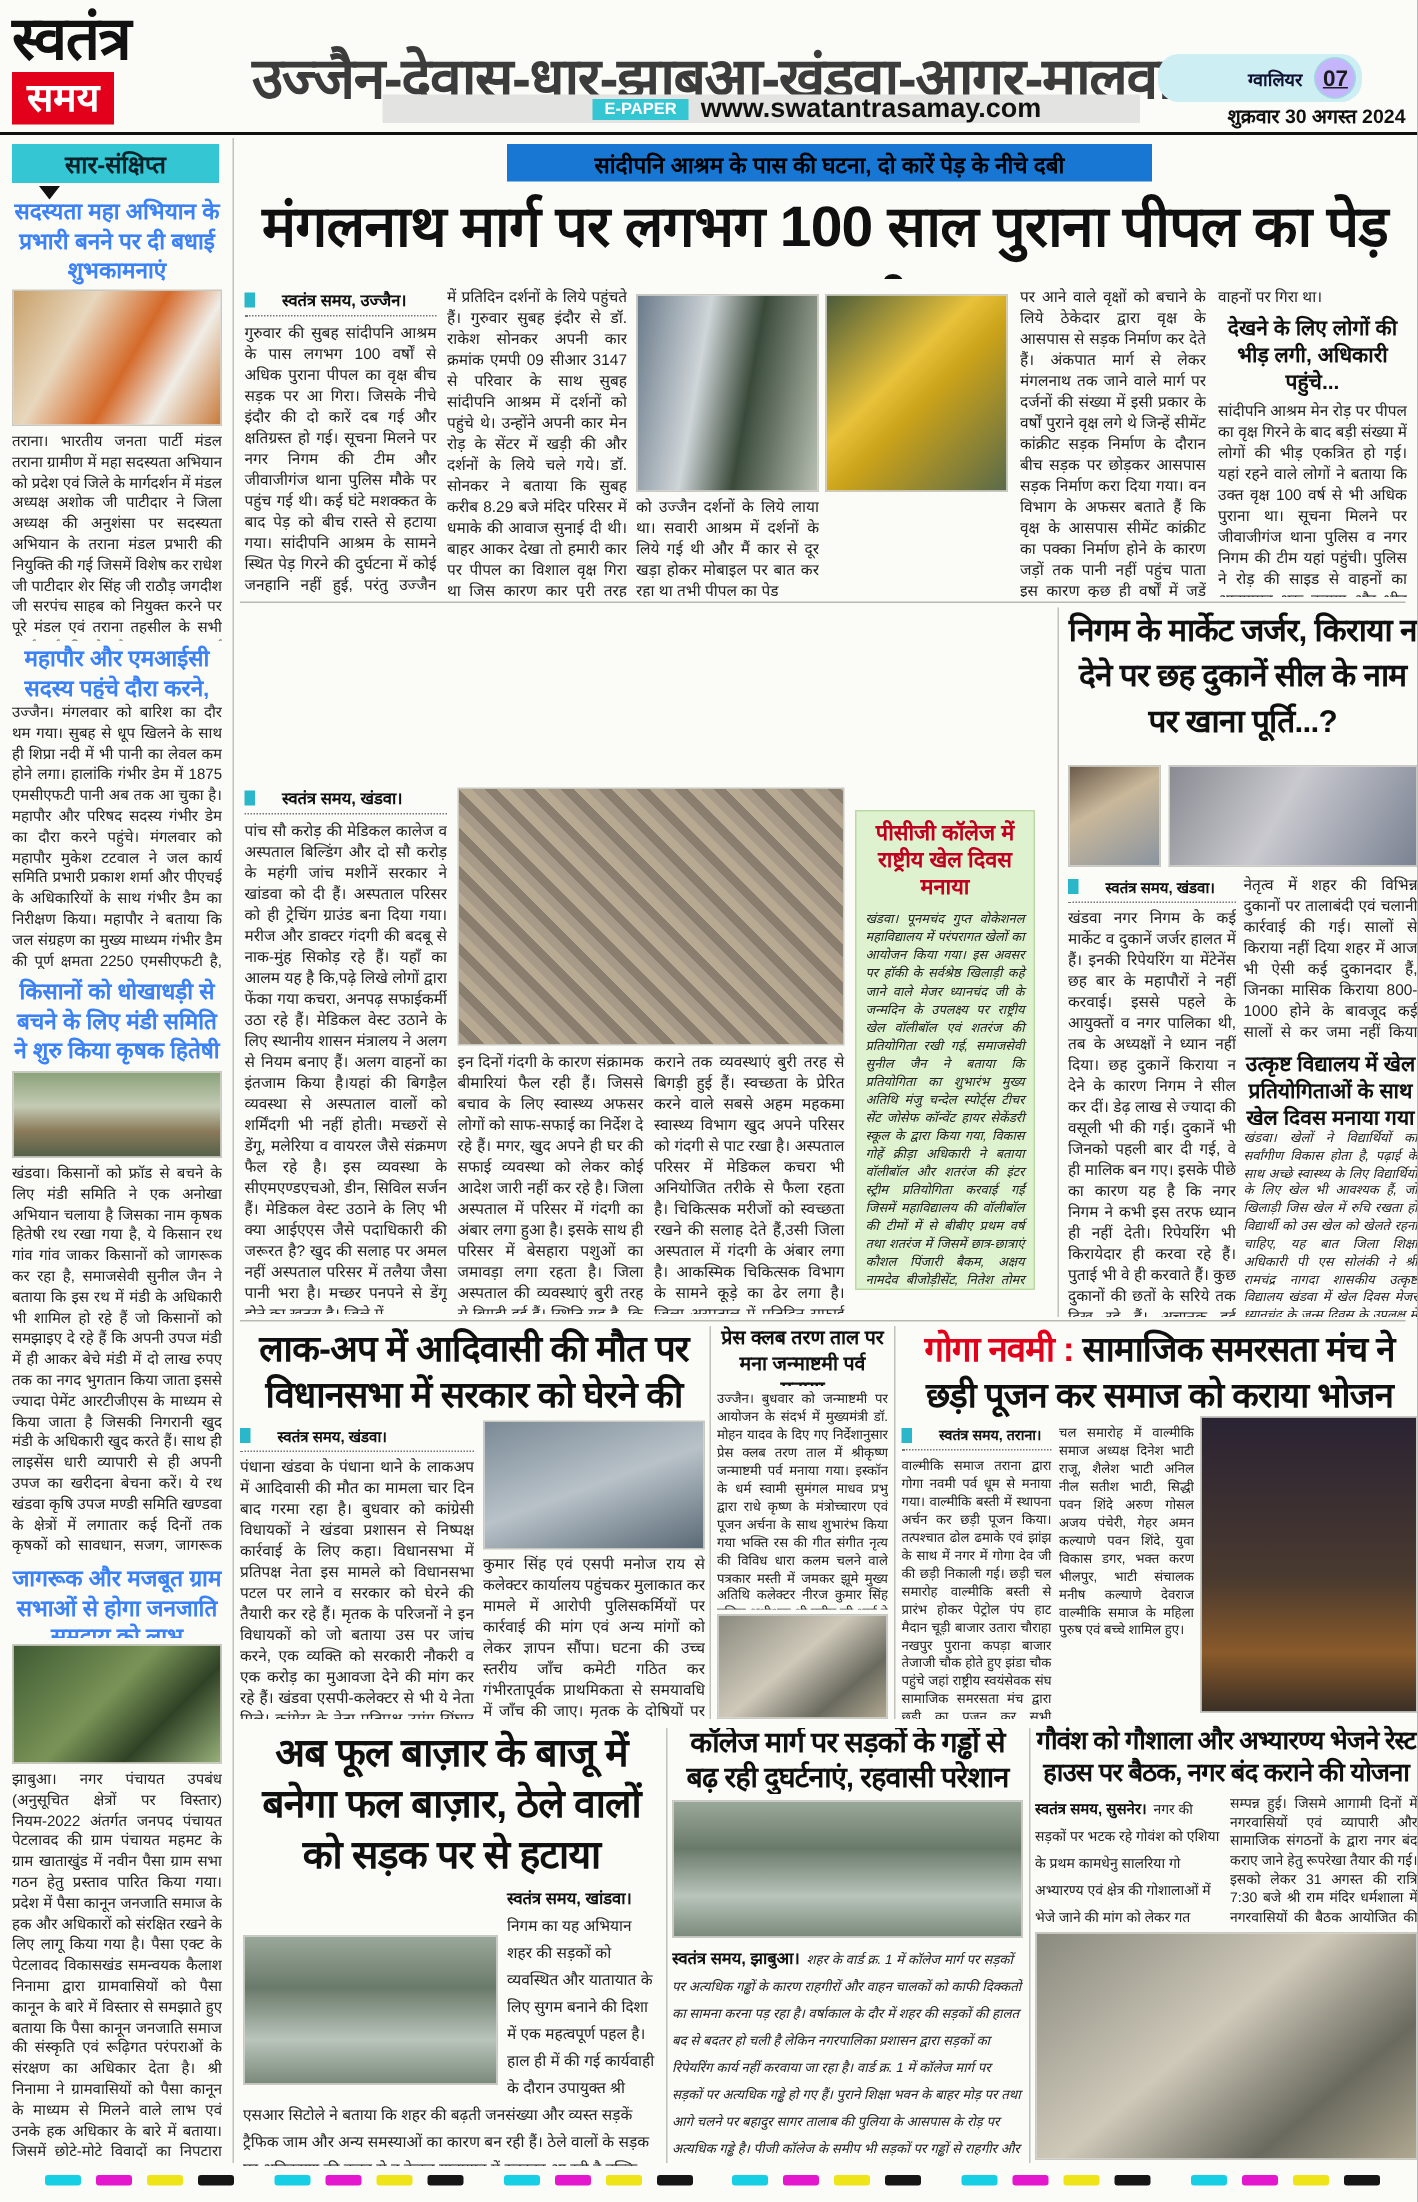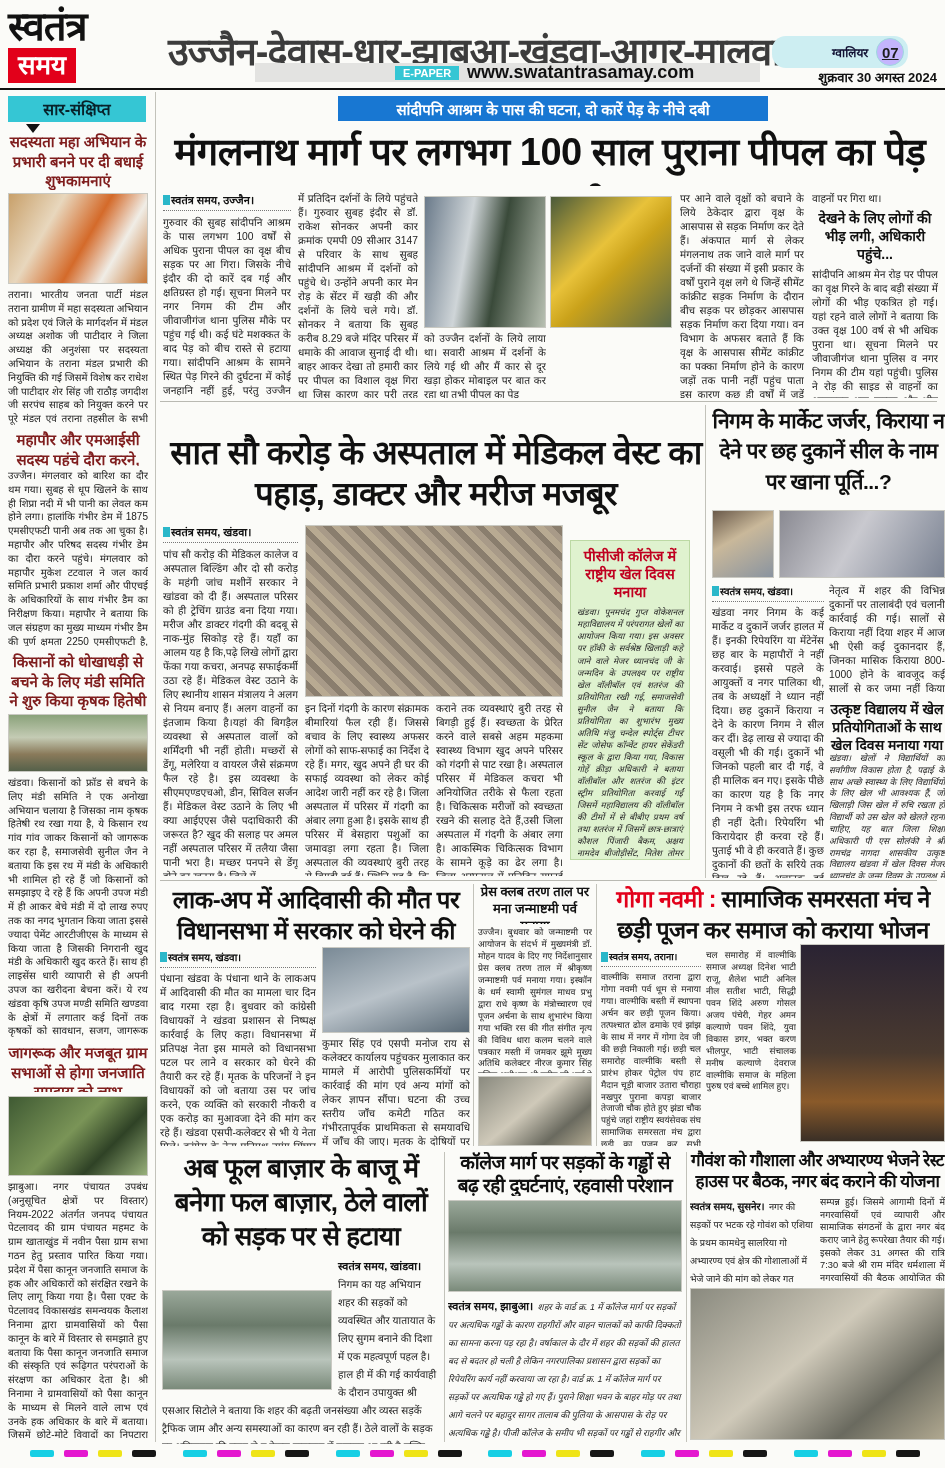--- a/index.html
+++ b/index.html
@@ -22,40 +22,40 @@
   .ednum{background:#c4b5fd;border:1px solid #9fd8de;border-radius:50%;width:26px;height:26px;
          display:flex;align-items:center;justify-content:center;font-weight:800;font-size:15px;text-decoration:underline;}
   .dateline{font-weight:700;font-size:13px;color:#111;text-align:right;}
   .hrule{background:#111;}
   .grule{background:#b9b9b2;}
   
   .scbar{background:#35c6d4;color:#08222a;font-weight:800;font-size:16px;
          display:flex;align-items:center;justify-content:center;}
   .tri{width:0;height:0;border-left:7px solid transparent;border-right:7px solid transparent;
        border-top:9px solid #111;}
-  .sbh{font-weight:800;font-size:15px;line-height:1.3;text-align:center;color:#7f1d1d;}
+  .sbh{font-weight:800;font-size:15px;line-height:1.3;text-align:center;color:#3b82f6;}
   .sbb{font-size:10px;line-height:1.38;color:#222;}
   
   .ph{border:1px solid #c9c9c2;}
   .ph1{background:linear-gradient(120deg,#c8a06a 0%,#e8d7bd 30%,#d46a2a 55%,#f0ede6 75%,#c87a3a 100%);}
   .ph2{background:linear-gradient(100deg,#6a7a8a 0%,#cfd5d8 35%,#3a4a3a 60%,#b8c0b2 100%);}
   .ph3{background:linear-gradient(180deg,#8aa27a 0%,#c4cbb4 40%,#8a7a5a 70%,#55614a 100%);}
   .ph4{background:linear-gradient(135deg,#3f5a33 0%,#7a9457 45%,#2f4226 70%,#98b07a 100%);}
   .ph5{background:linear-gradient(135deg,#4a5a3a 0%,#e8c23a 40%,#caa21a 55%,#5a6a4a 100%);}
   .ph6{background:repeating-linear-gradient(45deg,#a89a88 0 6px,#8a7e6e 6px 12px,#b8aa92 12px 18px),
        linear-gradient(#999,#777);}
   .ph7{background:linear-gradient(150deg,#6a5a4a 0%,#c9b89a 40%,#8a94a0 100%);}
   .ph8{background:linear-gradient(120deg,#8a8a92 0%,#c9c9cf 45%,#7a8292 100%);}
   .ph9{background:linear-gradient(160deg,#7a8a96 0%,#b9c2c9 50%,#5a6a76 100%);}
   .ph10{background:linear-gradient(180deg,#2a2333 0%,#4a3a2f 55%,#8a5a2a 80%,#3a2f26 100%);}
   .ph11{background:linear-gradient(180deg,#9aa89a 0%,#6a7a6a 35%,#b9c4bb 70%,#7a8a7a 100%);}
   .ph12{background:linear-gradient(140deg,#8a8a7f 0%,#cfc9b9 45%,#6a6a5f 75%,#b0a890 100%);}
   
   .bigh{font-weight:800;color:#101010;text-align:center;letter-spacing:-0.5px;}
-  .byline{display:flex;align-items:center;gap:1px;border-bottom:1px dotted #777;
+  .byline{display:flex;align-items:center;gap:18px;border-bottom:1px dotted #777;
           padding-bottom:3px;margin-bottom:4px;}
   .bysq{width:7px;height:10px;background:#2ab7c9;flex:0 0 auto;}
   .bytx{font-weight:700;font-size:11px;color:#111;white-space:nowrap;}
   .body{font-size:10.3px;line-height:1.36;color:#222;}
   .kick{font-weight:700;font-size:21px;text-align:center;text-decoration:underline;color:#151515;}
   .gbox{background:#dff2cf;border:1px solid #bcd9a4;padding:6px 6px;}
   .gboxh{color:#c00020;font-weight:800;font-size:14.5px;text-align:center;line-height:1.25;}
   .gboxb{font-size:8.6px;font-style:italic;line-height:1.4;color:#222;}
   .subh{font-weight:800;font-size:14px;text-align:center;line-height:1.3;color:#111;}
   .ital{font-style:italic;}
@@ -103,21 +103,21 @@
   <div class="abs sbh clip" style="left:8px;top:652px;width:140px;height:58px;">किसानों को धोखाधड़ी से बचने के लिए मंडी समिति ने शुरु किया कृषक हितेषी रथ</div>
   <div class="abs ph ph3" style="left:8px;top:714px;width:140px;height:58px;"></div>
   <div class="abs sbb jt clip" style="left:8px;top:776px;width:140px;height:262px;">खंडवा। किसानों को फ्रॉड से बचने के लिए मंडी समिति ने एक अनोखा अभियान चलाया है जिसका नाम कृषक हितेषी रथ रखा गया है, ये किसान रथ गांव गांव जाकर किसानों को जागरूक कर रहा है, समाजसेवी सुनील जैन ने बताया कि इस रथ में मंडी के अधिकारी भी शामिल हो रहे हैं जो किसानों को समझाइए दे रहे हैं कि अपनी उपज मंडी में ही आकर बेचे मंडी में दो लाख रुपए तक का नगद भुगतान किया जाता इससे ज्यादा पेमेंट आरटीजीएस के माध्यम से किया जाता है जिसकी निगरानी खुद मंडी के अधिकारी खुद करते हैं। साथ ही लाइसेंस धारी व्यापारी से ही अपनी उपज का खरीदना बेचना करें। ये रथ खंडवा कृषि उपज मण्डी समिति खण्डवा के क्षेत्रों में लगातार कई दिनों तक कृषकों को सावधान, सजग, जागरूक एवं आर्थिक जोखिम से बचाने के लिये कृषक हितैषी रथ विभिन्न ग्रामों व पंचायतों में प्रचार-प्रसार हेतु भेजा जा रहा है। जिसका प्रचार प्रसार, लाउडस्पीकर व पंम्पलेट के माध्यम से किया जा रहा है, सुनील जैन ने बताया कि इस रथ के माध्यम से किसानों को जागरूक किया जा रहा है जिसमें किसानों को बताया जा रहा है कि कृषक बंधु अपनी कृषि उपज मंडी प्रागंण में ही विक्रय करें।</div>
 
   <div class="abs sbh clip" style="left:8px;top:1043px;width:140px;height:49px;">जागरूक और मजबूत ग्राम सभाओं से होगा जनजाति समुदाय को लाभ</div>
   <div class="abs ph ph4" style="left:8px;top:1096px;width:140px;height:80px;"></div>
   <div class="abs sbb jt clip" style="left:8px;top:1180px;width:140px;height:258px;">झाबुआ। नगर पंचायत उपबंध (अनुसूचित क्षेत्रों पर विस्तार) नियम-2022 अंतर्गत जनपद पंचायत पेटलावद की ग्राम पंचायत महमट के ग्राम खाताखुंड में नवीन पैसा ग्राम सभा गठन हेतु प्रस्ताव पारित किया गया। प्रदेश में पैसा कानून जनजाति समाज के हक और अधिकारों को संरक्षित रखने के लिए लागू किया गया है। पैसा एक्ट के पेटलावद विकासखंड समन्वयक कैलाश निनामा द्वारा ग्रामवासियों को पैसा कानून के बारे में विस्तार से समझाते हुए बताया कि पैसा कानून जनजाति समाज की संस्कृति एवं रूढ़िगत परंपराओं के संरक्षण का अधिकार देता है। श्री निनामा ने ग्रामवासियों को पैसा कानून के माध्यम से मिलने वाले लाभ एवं उनके हक अधिकार के बारे में बताया। जिसमें छोटे-मोटे विवादों का निपटारा ग्राम सभा शांति एवं विवाद निवारण समिति के माध्यम से गांव की रूढ़िगत परंपरा के अनुसार करने, भूमि प्रबंधन, जल संसाधन एवं लघु जल संभर की योजना और प्रबंधन, खान और खनिज, मादक पदार्थों पर नियंत्रण, श्रम शक्ति, गौण वनोपज, बाजारों एवं मेलों पर नियंत्रण, साहूकारी, सामाजिक क्षेत्रों की संस्थाओं एवं कार्यकर्ताओं पर नियंत्रण एवं विभिन्न हितग्राही मूलक योजनाओं में हितग्राहियों का चिन्हांकन एवं चयन आदि प्रावधानों पर विस्तार से चर्चा की गई। बाद ग्रामवासियों द्वारा सर्व-सहमति के आधार पर नवीन ग्राम सभा गठन के लिए प्रस्ताव पारित किया गया।</div>
 
   <div class="abs vrule" style="left:155px;top:92px;height:1350px;"></div>
 
-  <div class="abs" style="left:338px;top:96px;width:430px;height:25px;background:#1877d2;color:#ffffff;
+  <div class="abs" style="left:338px;top:96px;width:430px;height:25px;background:#1877d2;color:#000000;
        font-weight:800;font-size:15px;display:flex;align-items:center;justify-content:center;">सांदीपनि आश्रम के पास की घटना, दो कारें पेड़ के नीचे दबी</div>
 
   <div class="abs bigh clip" style="left:163px;top:126px;width:774px;height:60px;font-size:38px;line-height:1.4;">मंगलनाथ मार्ग पर लगभग 100 साल पुराना पीपल का पेड़ धराशायी</div>
 
   <div class="abs" style="left:163px;top:192px;width:128px;">
     <div class="byline">
         <span class="bysq"></span>
       <span class="bytx">स्वतंत्र समय, उज्जैन।</span>
       </div>
   </div>
@@ -127,21 +127,20 @@
   <div class="abs body jt clip" style="left:424px;top:332px;width:122px;height:66px;">को उज्जैन दर्शनों के लिये लाया था। सवारी आश्रम में दर्शनों के लिये गई थी और मैं कार से दूर खड़ा होकर मोबाइल पर बात कर रहा था तभी पीपल का पेड़</div>
   <div class="abs ph ph5" style="left:550px;top:196px;width:122px;height:132px;"></div>
   <div class="abs body jt clip" style="left:680px;top:192px;width:124px;height:206px;">पर आने वाले वृक्षों को बचाने के लिये ठेकेदार द्वारा वृक्ष के आसपास से सड़क निर्माण कर देते हैं। अंकपात मार्ग से लेकर मंगलनाथ तक जाने वाले मार्ग पर दर्जनों की संख्या में इसी प्रकार के वर्षों पुराने वृक्ष लगे थे जिन्हें सीमेंट कांक्रीट सड़क निर्माण के दौरान बीच सड़क पर छोड़कर आसपास सड़क निर्माण करा दिया गया। वन विभाग के अफसर बताते हैं कि वृक्ष के आसपास सीमेंट कांक्रीट का पक्का निर्माण होने के कारण जड़ों तक पानी नहीं पहुंच पाता इस कारण कुछ ही वर्षों में जड़ें कमजोर होने के बाद वृक्ष गिर जाते हैं। पिछले वर्ष भी सांदीपनि आश्रम के ठीक सामने ईमली का वर्षों पुराना विशाल वृक्ष यहां खड़े</div>
   <div class="abs clip" style="left:812px;top:192px;width:126px;height:206px;">
     <div class="body jt">वाहनों पर गिरा था।</div>
     <div class="subh" style="margin:3px 0 4px 0;">देखने के लिए लोगों की भीड़ लगी, अधिकारी पहुंचे...</div>
     <div class="body jt">सांदीपनि आश्रम मेन रोड़ पर पीपल का वृक्ष गिरने के बाद बड़ी संख्या में लोगों की भीड़ एकत्रित हो गई। यहां रहने वाले लोगों ने बताया कि उक्त वृक्ष 100 वर्ष से भी अधिक पुराना था। सूचना मिलने पर जीवाजीगंज थाना पुलिस व नगर निगम की टीम यहां पहुंची। पुलिस ने रोड़ की साइड से वाहनों का आवागमन शुरू कराया और भीड़ को एक तरफ किया। वहीं नगर निगम की टीम ने वृक्ष को काटकर हटाने का काम शुरू किया।</div>
   </div>
   <div class="abs grule" style="left:160px;top:401px;width:777px;height:1px;"></div>
 
-  <div class="abs bigh clip" style="left:160px;top:432px;width:552px;height:86px;font-size:33px;line-height:1.25;">सात सौ करोड़ के अस्पताल में मेडिकल वेस्ट का पहाड़, डाक्टर और मरीज मजबूर</div>
   <div class="abs" style="left:163px;top:524px;width:135px;">
     <div class="byline">
         <span class="bysq"></span>
       <span class="bytx">स्वतंत्र समय, खंडवा।</span>
       </div>
   </div>
   <div class="abs body jt clip" style="left:163px;top:548px;width:135px;height:328px;">पांच सौ करोड़ की मेडिकल कालेज व अस्पताल बिल्डिंग और दो सौ करोड़ के महंगी जांच मशीनें सरकार ने खांडवा को दी हैं। अस्पताल परिसर को ही ट्रेचिंग ग्राउंड बना दिया गया। मरीज और डाक्टर गंदगी की बदबू से नाक-मुंह सिकोड़ रहे हैं। यहाँ का आलम यह है कि,पढ़े लिखे लोगों द्वारा फेंका गया कचरा, अनपढ़ सफाईकर्मी उठा रहे हैं। मेडिकल वेस्ट उठाने के लिए स्थानीय शासन मंत्रालय ने अलग से नियम बनाए हैं। अलग वाहनों का इंतजाम किया है।यहां की बिगड़ैल व्यवस्था से अस्पताल वालों को शर्मिंदगी भी नहीं होती। मच्छरों से डेंगू, मलेरिया व वायरल जैसे संक्रमण फैल रहे है। इस व्यवस्था के सीएमएण्डएचओ, डीन, सिविल सर्जन हैं। मेडिकल वेस्ट उठाने के लिए भी क्या आईएएस जैसे पदाधिकारी की जरूरत है? खुद की सलाह पर अमल नहीं अस्पताल परिसर में तलैया जैसा पानी भरा है। मच्छर पनपने से डेंगू होने का खतरा है। जिले में</div>
   <div class="abs ph ph6" style="left:305px;top:525px;width:258px;height:172px;"></div>
   <div class="abs body jt clip" style="left:305px;top:702px;width:124px;height:174px;">इन दिनों गंदगी के कारण संक्रामक बीमारियां फैल रही हैं। जिससे बचाव के लिए स्वास्थ्य अफसर लोगों को साफ-सफाई का निर्देश दे रहे हैं। मगर, खुद अपने ही घर की सफाई व्यवस्था को लेकर कोई आदेश जारी नहीं कर रहे है। जिला अस्पताल में परिसर में गंदगी का अंबार लगा हुआ है। इसके साथ ही परिसर में बेसहारा पशुओं का जमावड़ा लगा रहता है। जिला अस्पताल की व्यवस्थाएं बुरी तरह से बिगड़ी हुई हैं। स्थिति यह है, कि साफ सफाई से लेकर बीमारी का इलाज</div>
   <div class="abs body jt clip" style="left:436px;top:702px;width:127px;height:174px;">कराने तक व्यवस्थाएं बुरी तरह से बिगड़ी हुई हैं। स्वच्छता के प्रेरित करने वाले सबसे अहम महकमा स्वास्थ्य विभाग खुद अपने परिसर को गंदगी से पाट रखा है। अस्पताल परिसर में मेडिकल कचरा भी अनियोजित तरीके से फैला रहता है। चिकित्सक मरीजों को स्वच्छता रखने की सलाह देते हैं,उसी जिला अस्पताल में गंदगी के अंबार लगा है। आकस्मिक चिकित्सक विभाग के सामने कूड़े का ढेर लगा है। जिला अस्पताल में प्रतिदिन सफाई व्यवस्था की पोल खुलकर सामने आ रही है।</div>

